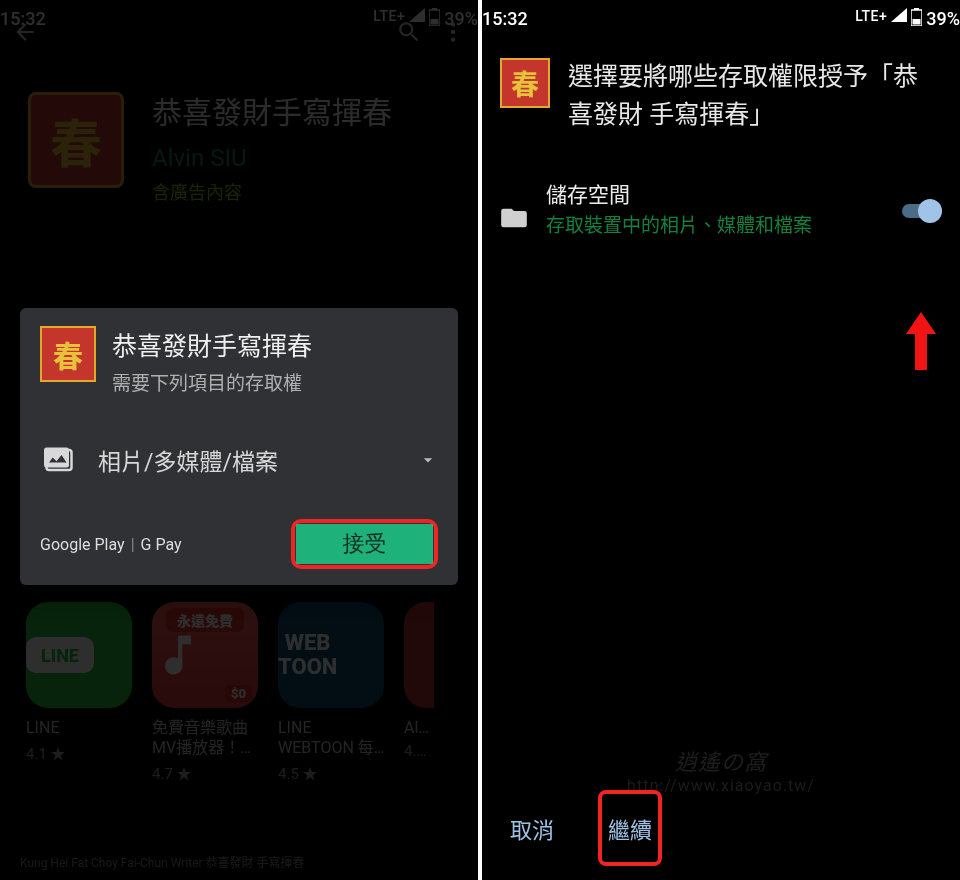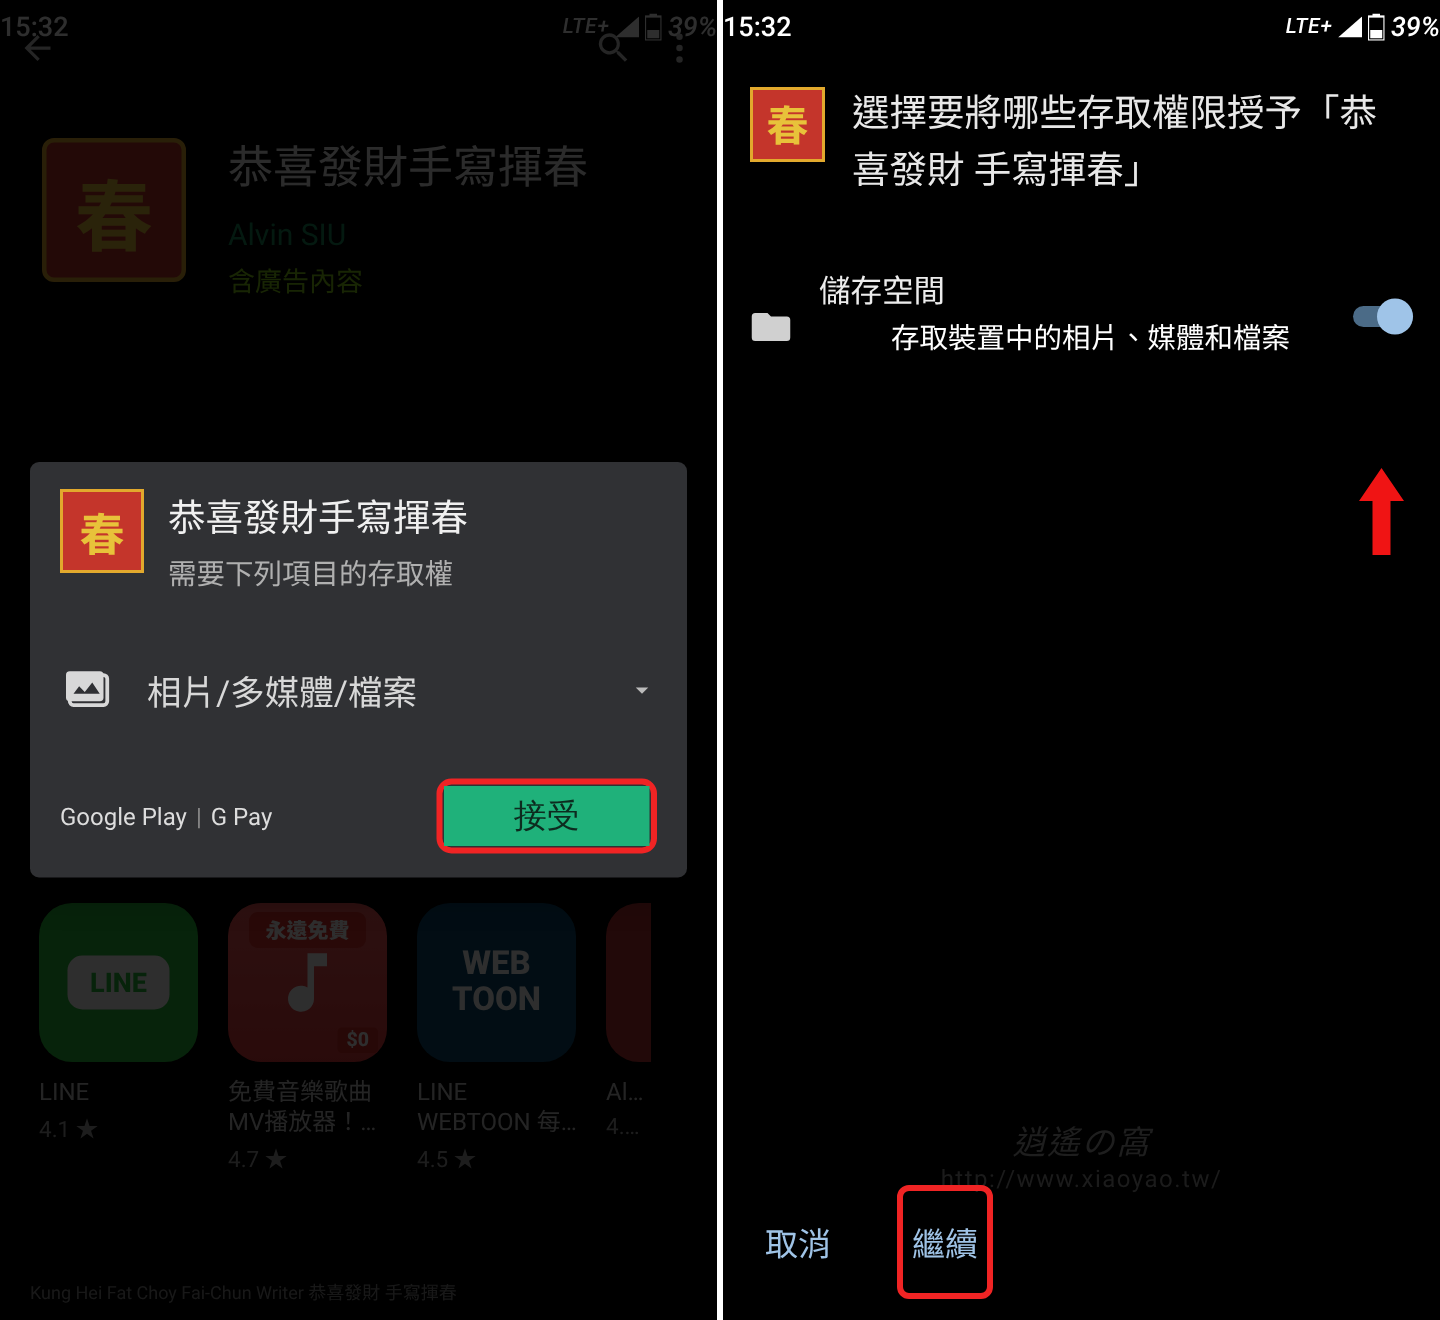--- a/index.html
+++ b/index.html
@@ -25,21 +25,21 @@
   .status {
     height: 36px;
     display: flex;
     align-items: center;
     justify-content: space-between;
     padding: 0 0;
     color: #fff;
     font-size: 18px;
     font-weight: 500;
   }
-  .status-right { display: flex; align-items: center; gap: 4px; font-style: italic; }
+  .status-right { display: flex; gap: 4px; }
   .status-right .lte { font-size: 14px; letter-spacing: 0.5px; }
   .sig-icon, .bat-icon { display: inline-block; }
 
   
   .dimlayer {
     position: absolute; inset: 0;
     background: rgba(0,0,0,0.82);
     pointer-events: none;
     z-index: 1;
   }
@@ -64,21 +64,21 @@
   }
   .app-icon {
     width: 96px; height: 96px;
     background: #c4352b;
     border-radius: 8px;
     border: 3px solid #e2a92d;
     display: flex; align-items: center; justify-content: center;
     color: #e8c23a; font-size: 52px; font-weight: 700;
   }
   .app-title { font-size: 30px; line-height: 42px; color: #eee; }
-  .app-dev  { color: #1a8a5a; font-size: 20px; margin-top: 10px; }
+  .app-dev  { color: #1a8a5a; font-size: 24px; margin-top: 10px; }
   .app-ads  { color: #84cc16; font-size: 18px; margin-top: 6px; }
 
   
   .perm-card {
     position: absolute;
     left: 20px; right: 20px; top: 308px;
     background: #303134;
     border-radius: 6px;
     z-index: 2;
     padding: 18px 20px 16px 20px;
@@ -130,21 +130,21 @@
     position: absolute; left: 0; right: 0; top: 602px;
     display: flex; gap: 18px; padding: 0 26px;
   }
   .rec {
     width: 108px;
     color: #d7d7d7;
     font-size: 15px;
   }
   .rec .thumb {
     width: 106px; height: 106px; border-radius: 22px;
-    display: flex; align-items: center; justify-content: center;
+    display: flex; align-items: center; 
     font-size: 20px; font-weight: 800; color: #fff;
     position: relative;
   }
   .thumb.line { background: #2bbf3c; }
   .thumb.line .bubble{
     background:#fff;width:68px;height:36px;border-radius:10px;
     color:#2bbf3c;display:flex;align-items:center;justify-content:center;
     font-size:18px;
   }
   .thumb.music { background: linear-gradient(#f75b5b,#e43b3b); }
@@ -178,21 +178,21 @@
     width:50px;height:50px;background:#c4352b;border:2px solid #e2a92d;
     color:#e8c23a;display:flex;align-items:center;justify-content:center;
     font-size:28px;font-weight:700;flex:0 0 50px;
   }
   .ps-title { font-size:25px; line-height:38px; }
   .ps-group { margin-top:44px; }
   .ps-row { display:flex; align-items:center; gap:18px; }
   .ps-row .folder { flex:0 0 28px; color:#d0d0d0; margin-top:18px;}
   .ps-row .txt { flex:1; }
   .ps-row .g-title { font-size:21px; color:#ececec; }
-  .ps-row .g-desc  { font-size:19px; color:#ffffff; margin-top:4px; line-height:28px;margin-left:48px;}
+  .ps-row .g-desc  { font-size:19px; color:#15803d; margin-top:4px; line-height:28px;}
   .switch {
     width:40px;height:24px;position:relative;flex:0 0 40px;
     margin-top:4px;
   }
   .switch .track{
     position:absolute;inset:5px 0;border-radius:20px;background:#4b6b87;
   }
   .switch .knob{
     position:absolute;top:0;right:0;width:24px;height:24px;border-radius:50%;
     background:#9fc4e8;

